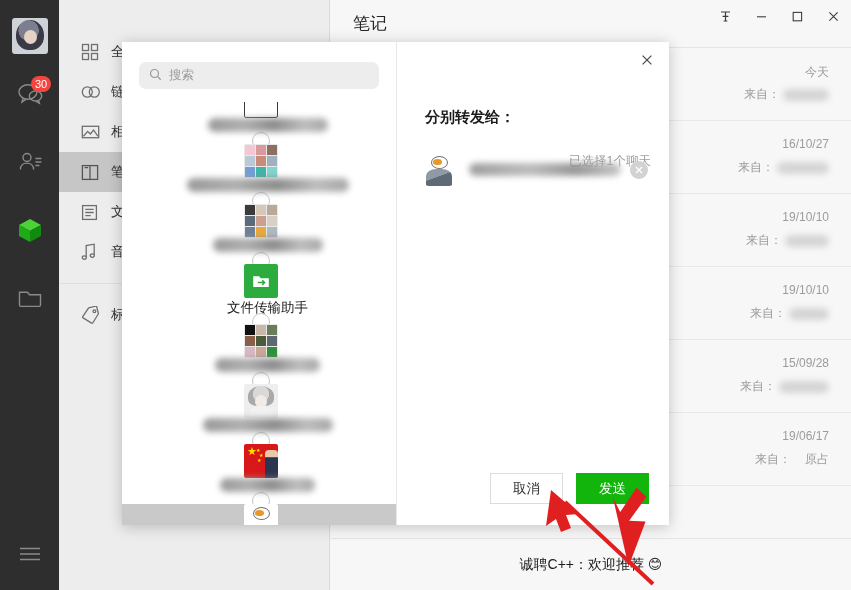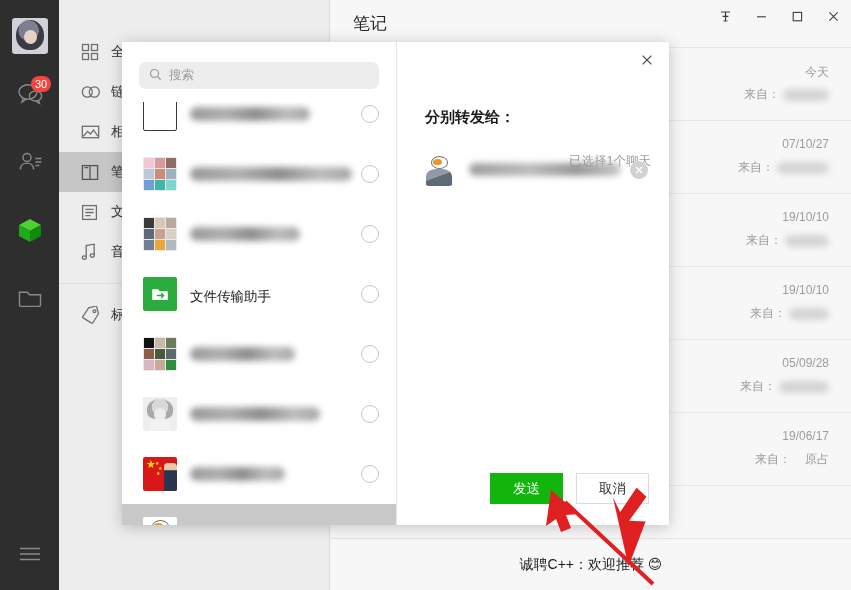--- a/index.html
+++ b/index.html
@@ -196,20 +196,21 @@
     left: 0; top: 60px;
     width: 275px; height: 423px;
     overflow: hidden;
   }
   .m-clip { position: absolute; left:0; top: -18px; width: 275px; }
   .m-row {
     height: 60px;
     display: flex; align-items: center;
     padding: 0 18px 0 21px;
     cursor: pointer;
+    flex-direction: column;
   }
   .m-row.selected { background: #c9c9c9; }
   .m-avatar {
     width: 34px; height: 34px;
     border-radius: 2px;
     flex: none;
     overflow: hidden;
     position: relative;
     background: #e9e9e9;
   }
@@ -494,42 +495,42 @@
     <div class="content-title">笔记</div>
     <div id="note-rows">
         <div class="note-row">
           <div class="note-date">今天</div>
           <div class="note-from">
             <span class="plain">来自：</span>
             <span class="blurname" style="width: 46px;"></span>
           </div>
         </div>
         <div class="note-row">
-          <div class="note-date">07/10/27</div>
+          <div class="note-date">16/10/27</div>
           <div class="note-from">
             <span class="plain">来自：</span>
             <span class="blurname" style="width: 52px;"></span>
           </div>
         </div>
         <div class="note-row">
           <div class="note-date">19/10/10</div>
           <div class="note-from">
             <span class="plain">来自：</span>
             <span class="blurname" style="width: 44px;"></span>
           </div>
         </div>
         <div class="note-row">
           <div class="note-date">19/10/10</div>
           <div class="note-from">
             <span class="plain">来自：</span>
             <span class="blurname" style="width: 40px;"></span>
           </div>
         </div>
         <div class="note-row">
-          <div class="note-date">05/09/28</div>
+          <div class="note-date">15/09/28</div>
           <div class="note-from">
             <span class="plain">来自：</span>
             <span class="blurname" style="width: 50px;"></span>
           </div>
         </div>
         <div class="note-row">
           <div class="note-date">19/06/17</div>
           <div class="note-from">
             <span class="plain">来自：</span>
             <span style="margin-left: 14px;">原占</span>
@@ -707,22 +708,22 @@
           <div class="blurtext" style="width:152px"></div>
         </div>
         <div class="c-x">
           <svg width="10" height="10" viewBox="0 0 10 10" stroke="#ffffff" stroke-width="1.3">
             <path d="M2 2 8 8M8 2 2 8"></path>
           </svg>
         </div>
       </div>
 
       <div class="m-footer">
+        <div class="btn btn-ghost">取消</div>
         <div class="btn btn-primary">发送</div>
-        <div class="btn btn-ghost">取消</div>
       </div>
     </div>
   </div>
 
   <div class="cursor-arrow">
     <svg width="120" height="100" viewBox="0 0 120 100">
       <path d="M6 4 L40 66 L29 54 L20 82 L8 76 L18 48 L2 52 Z" fill="#e02020" transform="translate(60,0) rotate(196 20 40)"></path>
       <path d="M20 14 L108 96" stroke="#e02020" stroke-width="4" fill="none"></path>
       <path d="M6 2 L34 26 L21 27 L26 40 L16 44 L11 31 L1 38 Z" fill="#e02020"></path>
     </svg>

